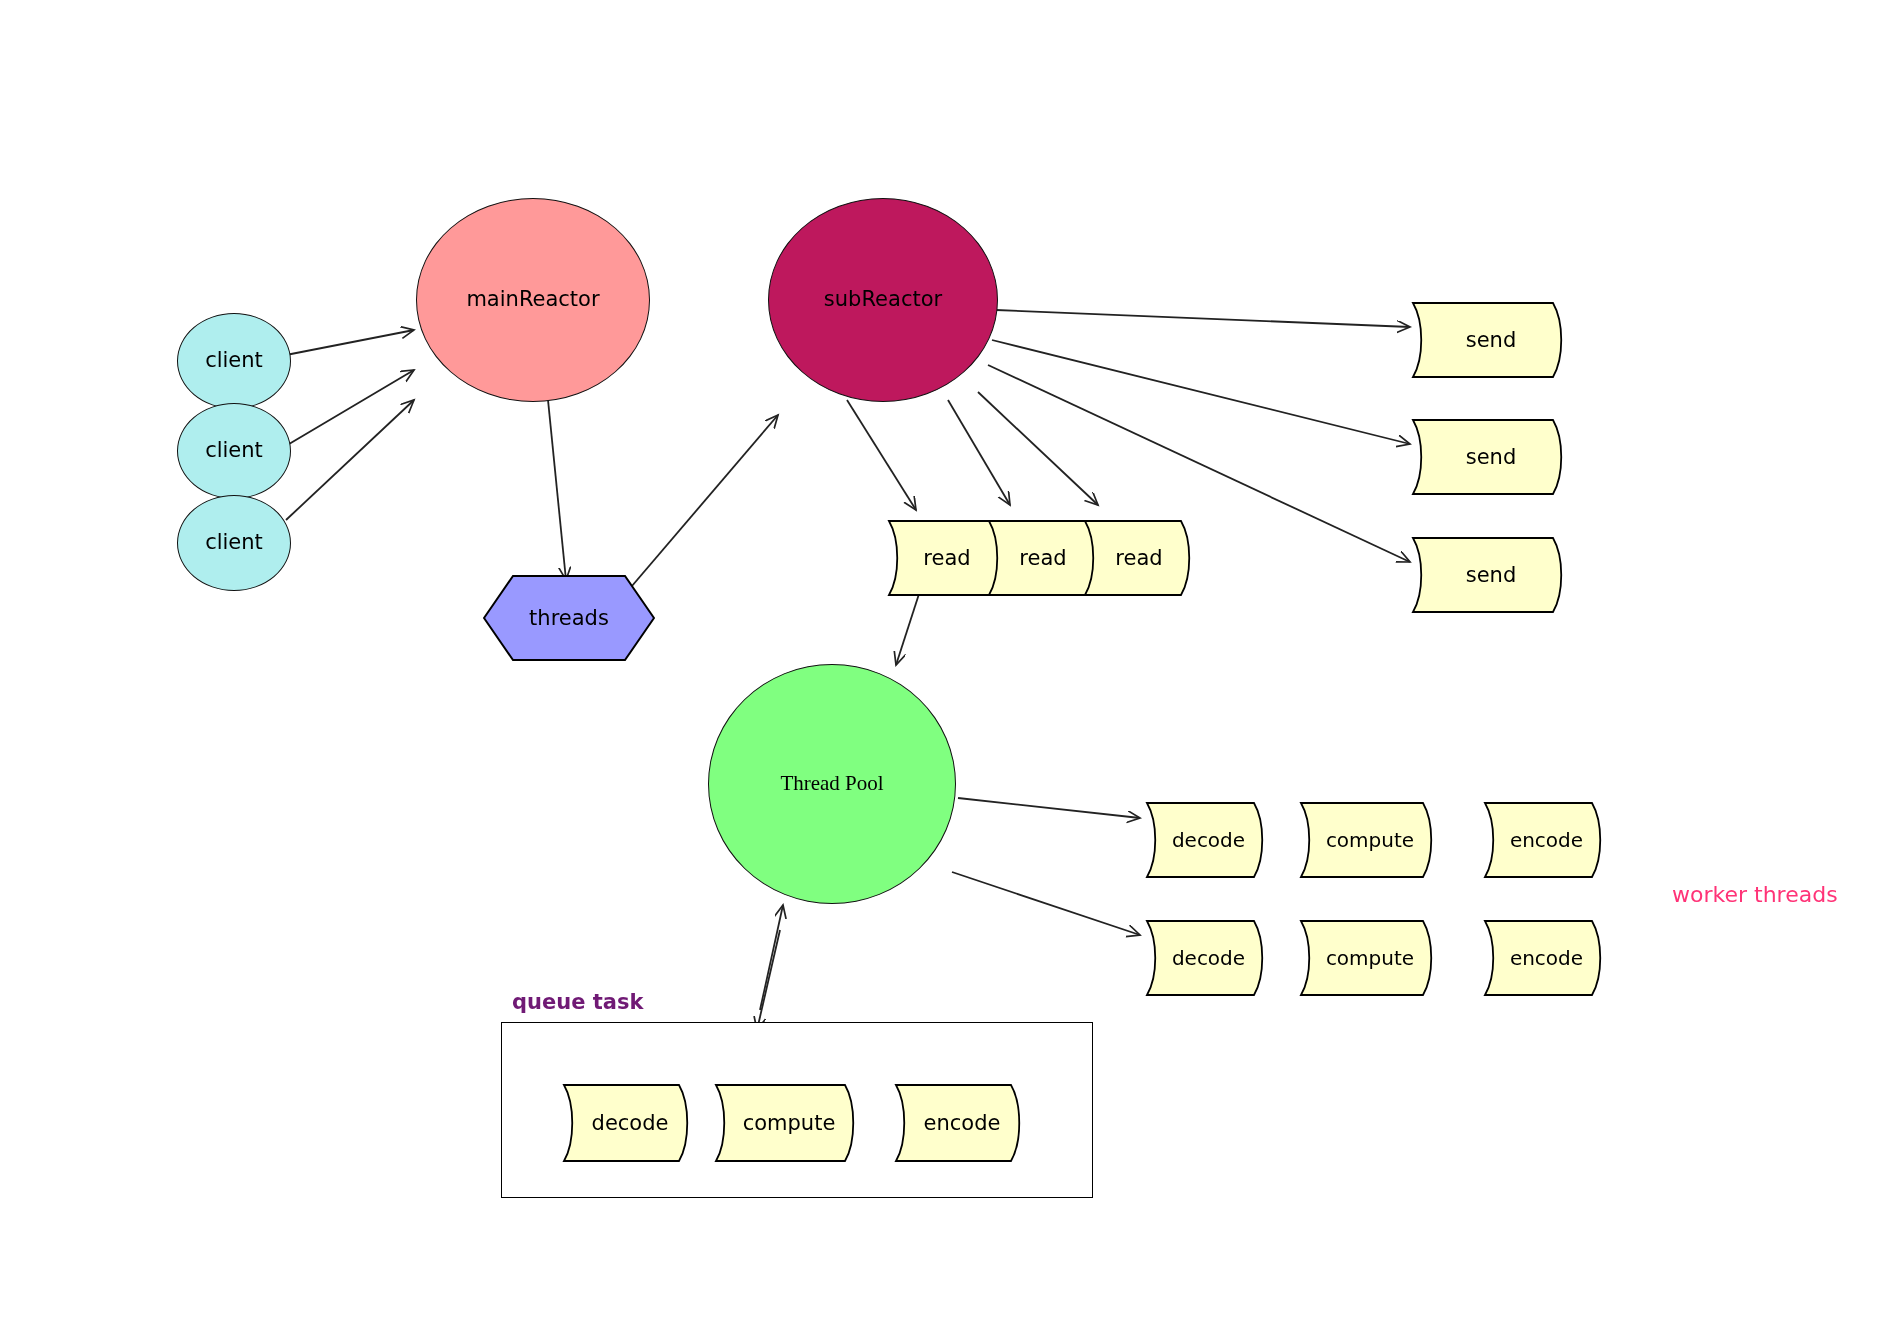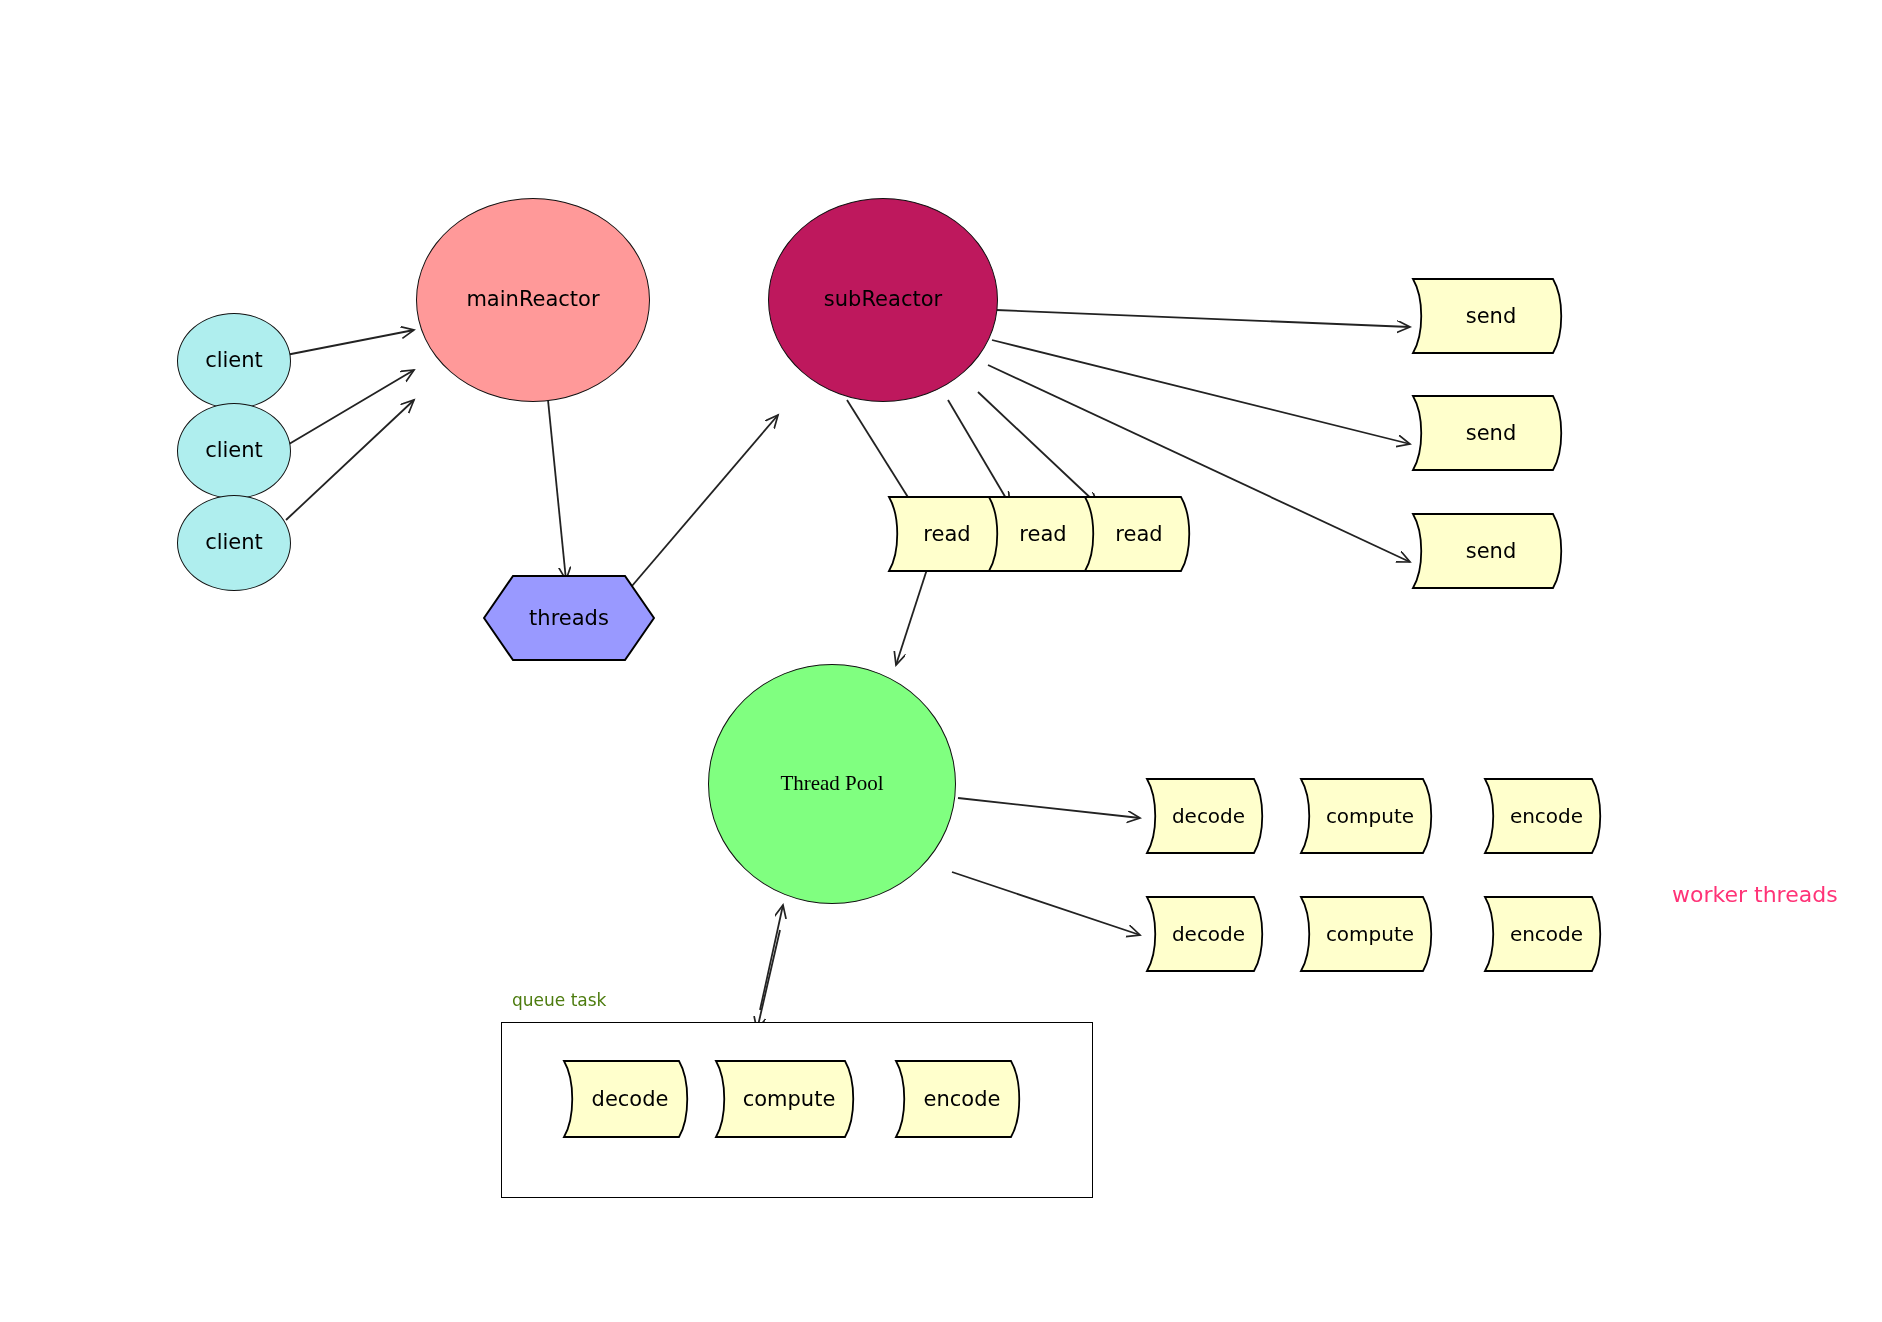--- a/index.html
+++ b/index.html
@@ -40,20 +40,21 @@
     line-height: 1.1;
     white-space: nowrap;
     user-select: none;
   }
   .ellipse {
     border-radius: 50%;
     border: 1.6px solid #111111;
   }
   .tape-wrap {
     position: absolute;
+    margin-top: 24px;
   }
   .tape-svg {
     position: absolute;
     left: 0; top: 0;
     overflow: visible;
   }
   .tape-text {
     position: absolute;
     left: 0; top: 0;
     width: 100%;
@@ -61,24 +62,25 @@
     display: flex;
     align-items: center;
     justify-content: center;
     font-size: 21px;
     color: #000000;
     white-space: nowrap;
     user-select: none;
   }
   .plain-label {
     position: absolute;
-    font-size: 17px;
-    color: #4d7c0f;
-    white-space: nowrap;
-    user-select: none;
+    font-size: 21px;
+    color: #701a75;
+    white-space: nowrap;
+    user-select: none;
+    font-weight: bold;
   }
   .accent-label {
     position: absolute;
     font-size: 22px;
     white-space: nowrap;
     user-select: none;
   }
   .rect-box {
     position: absolute;
     box-sizing: border-box;

